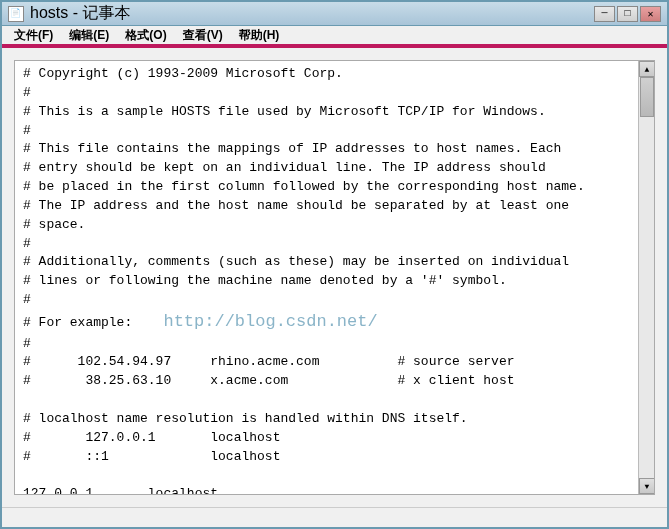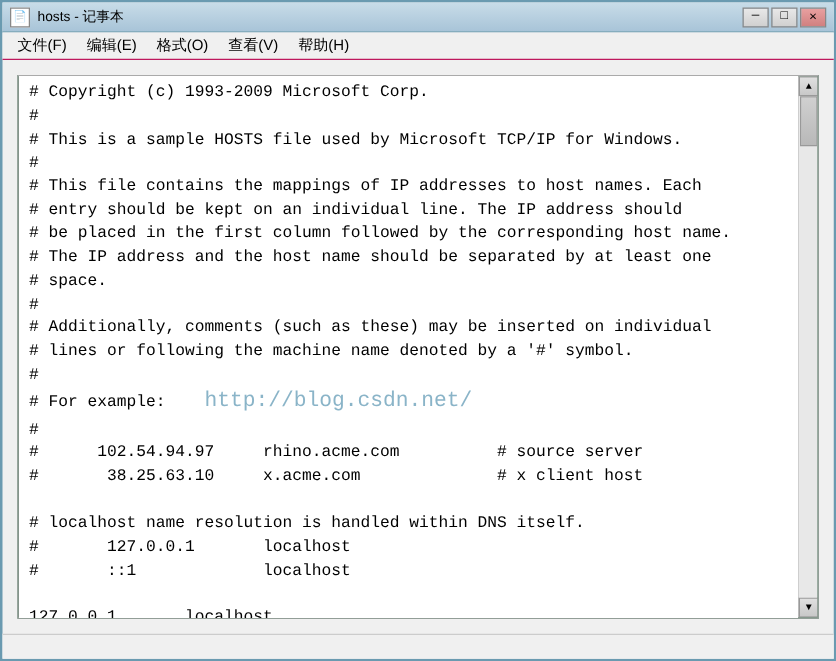--- a/index.html
+++ b/index.html
@@ -45,21 +45,21 @@
       background: #ffffff;
       border: 1px solid #888;
       display: flex;
       align-items: center;
       justify-content: center;
       font-size: 9px;
     }
 
     .title-text {
       font-family: 'SimSun', '宋体', sans-serif;
-      font-size: 11px;
+      font-size: 16px;
       color: #000;
     }
 
     .title-buttons {
       display: flex;
       gap: 2px;
     }
 
     .title-btn {
       width: 21px;
@@ -77,21 +77,22 @@
     .title-btn.close {
       background: linear-gradient(to bottom, #e8a0a0, #d08080);
     }
 
     .menu-bar {
       background: #f0f0f0;
       height: 22px;
       display: flex;
       align-items: center;
       padding: 0 4px;
-      border-bottom: 1px solid #be185d;
+      border-bottom: 4px solid #be185d;
+      font-weight: bold;
     }
 
     .menu-item {
       padding: 2px 8px;
       font-family: 'SimSun', '宋体', sans-serif;
       font-size: 12px;
       cursor: pointer;
       color: #000;
     }
 

